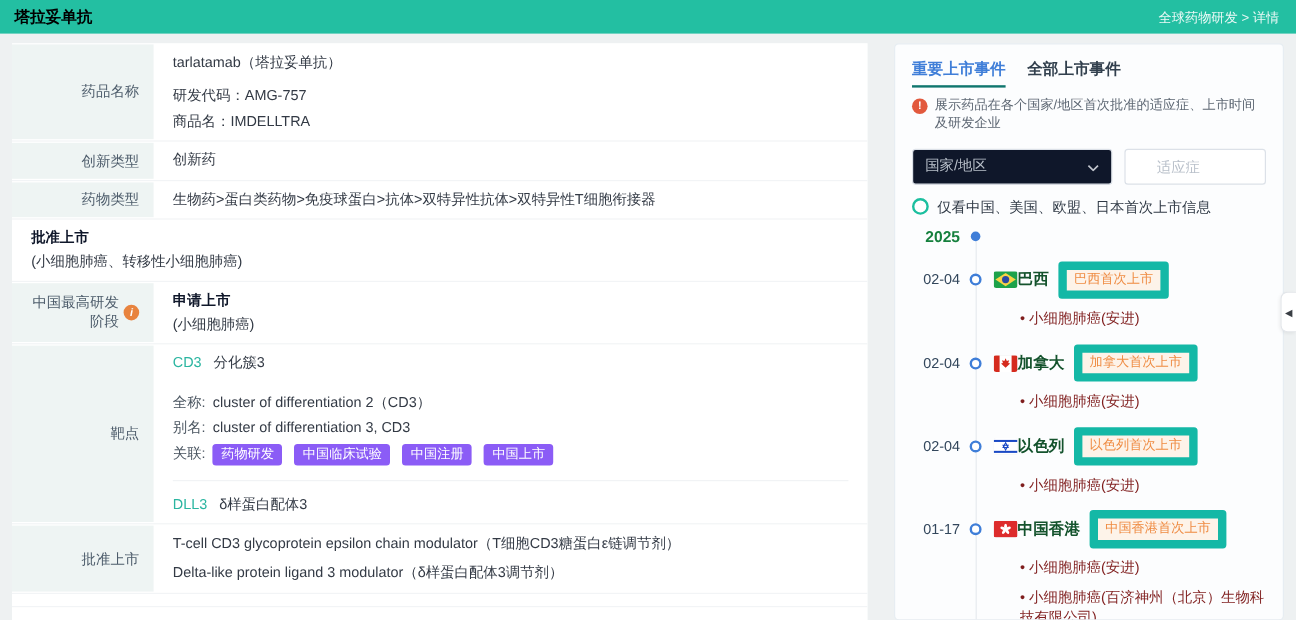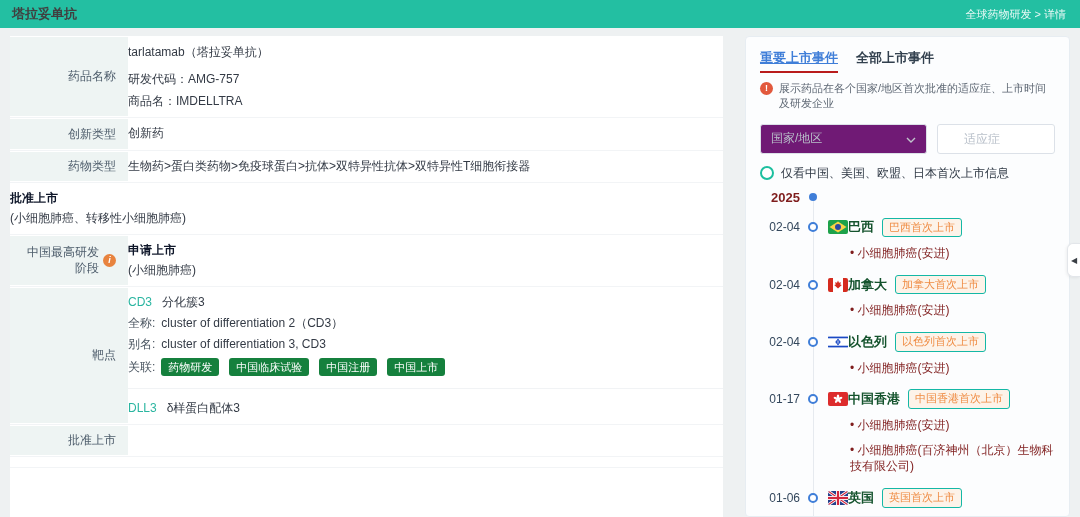--- a/index.html
+++ b/index.html
@@ -2,71 +2,71 @@
 <html><head>
 <meta charset="utf-8">
 <style>
   * { margin:0; padding:0; box-sizing:border-box; }
   html,body { width:1080px; height:517px; overflow:hidden; }
   body { font-family:"Liberation Sans","DejaVu Sans",sans-serif; font-size:12px; color:#333a45; }
   .page { position:relative; width:1080px; height:517px; background:#eef1f2; overflow:hidden; }
 
   
   .topbar { height:28px; background:#23bfa2; display:flex; align-items:center; justify-content:space-between; padding:0 14px 0 12px; }
-  .topbar-title { color:#404040; font-weight:bold; font-size:13px; }
+  .topbar-title { color:#000000; font-weight:bold; font-size:13px; }
   .topbar-breadcrumb { color:rgba(255,255,255,.9); font-size:11px; cursor:pointer; }
 
   .content { display:flex; padding:8px 10px 0 10px; gap:22px; height:489px; }
 
   
   .drug-panel { width:713px; flex:none; background:#fff; overflow:hidden; }
   .row { display:flex; align-items:stretch; border-bottom:1px solid #f2f4f6; }
   .row-label { width:118px; flex:none; background:#eef4f3; color:#4d5c6b; display:flex; align-items:center; justify-content:flex-end; text-align:right; padding:6px 12px 6px 6px; margin:1px 0; line-height:1.35; gap:4px; }
-  .row-value { flex:1; padding:5px 0; line-height:1.45; }
+  .row-value { flex:1; padding:5px 16px; line-height:1.45; }
   .line { padding:2px 0; }
   .line-primary { padding:3px 0 8px 0; }
   .stage-value { font-weight:bold; color:#0f172a; padding:2px 0; }
   .stage-note { padding:1px 0; }
   .info-dot { width:13px; height:13px; border-radius:50%; background:#e8833e; color:#fff; font-size:9px; font-weight:bold; font-style:italic; display:inline-flex; align-items:center; justify-content:center; flex:none; }
 
   .target-entry + .target-entry { border-top:1px solid #f1f3f5; margin-top:10px; padding-top:9px; }
   .target-head { padding:2px 0; }
   .target-symbol { color:#2ab5a0; margin-right:10px; cursor:pointer; }
-  .target-rows { margin-top:0; }
+  .target-rows { margin-top:12px; }
   .target-row { padding:2px 0; display:flex; gap:6px; align-items:baseline; flex-wrap:wrap; }
   .target-row-label { color:#4a5560; flex:none; }
-  .tag { background:#15803d; color:#fff; border-radius:3px; padding:2px 7px; font-size:11px; margin-right:10px; line-height:1.3; display:inline-block; cursor:pointer;text-align:right; }
+  .tag { background:#8b5cf6; color:#fff; border-radius:3px; padding:2px 7px; font-size:11px; margin-right:10px; line-height:1.3; display:inline-block; cursor:pointer;text-align:right; }
   .moa-line { padding:3px 0; }
 
   
   .events-card { width:325px; flex:none; background:#fcfdfe; border:1px solid #e7edf2; border-radius:4px; padding:12px 14px 0 14px; overflow:hidden; }
   .tabs { display:flex; gap:18px; margin-bottom:8px; }
   .tab { font-size:13px; font-weight:bold; color:#32404e; cursor:pointer; padding-bottom:4px; }
-  .tab.active { color:#3f7ed8; border-bottom:2px solid #b91c1c;text-decoration:underline; }
+  .tab.active { color:#3f7ed8; border-bottom:2px solid #0f766e; }
   .note { display:flex; gap:6px; align-items:flex-start; font-size:11px; color:#5d6773; margin:6px 0 12px 0; line-height:1.4; }
   .note-icon { width:13px; height:13px; border-radius:50%; background:#e2593d; color:#fff; font-size:9px; font-weight:bold; display:flex; align-items:center; justify-content:center; flex:none; margin-top:1px; }
   .filters { display:flex; gap:10px; margin-bottom:11px; }
-  .select { width:186px; height:30px; border:1px solid #dce1e8; border-radius:3px; background:#701a75; display:flex; align-items:center; justify-content:space-between; padding:0 10px; color:#b9c0ca; cursor:pointer; }
+  .select { width:186px; height:30px; border:1px solid #dce1e8; border-radius:3px; background:#0f172a; display:flex; align-items:center; justify-content:space-between; padding:0 10px; color:#b9c0ca; cursor:pointer; }
   .text-input { width:118px; height:30px; border:1px solid #dce1e8; border-radius:3px; padding:0 26px; font-size:12px; color:#333; font-family:inherit; background:#fff; }
   .text-input::placeholder { color:#b9c0ca; }
-  .radio-line { display:flex; align-items:center; gap:7px; color:#303a46; cursor:pointer; margin-bottom:2px; }
+  .radio-line { display:flex; gap:7px; color:#303a46; cursor:pointer; margin-bottom:2px; }
   .radio-ring { width:14px; height:14px; border:2px solid #1cbf9f; border-radius:50%; background:#fff; flex:none; }
 
   .timeline { position:relative; margin-top:8px; }
   .timeline::before { content:""; position:absolute; left:53px; top:8px; bottom:4px; width:1px; background:#e6eaef; }
   .tl-year { display:flex; align-items:center; margin-top:8px; position:relative; }
-  .tl-year-text { width:40px; text-align:right; color:#7f1d1d; font-weight:bold; font-size:13px; }
+  .tl-year-text { width:40px; text-align:right; color:#15803d; font-weight:bold; font-size:13px; }
   .tl-year-dot { width:8px; height:8px; border-radius:50%; background:#3f7ed8; margin-left:9px; position:relative; z-index:1; }
   .tl-head { display:flex; align-items:center; margin-top:13px; position:relative; }
   .tl-date { width:40px; text-align:right; font-size:12px; color:#33475c; flex:none; }
   .tl-ring { width:10px; height:10px; border:2px solid #3f7ed8; border-radius:50%; background:#fff; margin-left:8px; flex:none; position:relative; z-index:1; }
   .flag { width:20px; height:14px; border-radius:2px; overflow:hidden; margin-left:10px; flex:none; box-shadow:inset 0 0 0 1px rgba(0,0,0,.08); }
   .flag svg { display:block; }
   .tl-country { margin-left:0; font-size:13px; font-weight:bold; color:#14532d; }
-  .tl-badge { margin-left:8px; font-size:11px; color:#ef8b42; background:#fdf3e9; border:1px solid #14b8a6; border-radius:3px; padding:1px 6px; line-height:1.4; }
+  .tl-badge { margin-left:8px; font-size:11px; color:#ef8b42; background:#fdf3e9; border:7px solid #14b8a6; border-radius:3px; padding:1px 6px; line-height:1.4; }
   .tl-item { margin:8px 0 0 90px; font-size:12px; color:#7f1d1d; line-height:1.4; }
 
   .drawer-handle { position:absolute; right:0; top:243px; width:13px; height:34px; background:#fff; border:1px solid #e3e6ea; border-right:none; border-radius:6px 0 0 6px; display:flex; align-items:center; justify-content:center; font-size:8px; color:#3a3f45; cursor:pointer; box-shadow:-1px 1px 3px rgba(0,0,0,.06); }
 </style>
 </head>
 <body>
 
 <div class="page">
 
   <header class="topbar">
@@ -140,20 +140,24 @@
               </div>
             </div>
             <div class="target-entry">
               <div class="target-head"><span class="target-symbol">DLL3</span><span>δ样蛋白配体3</span></div>
             </div>
           </div>
       </div>
 
       <div class="row">
         <div class="row-label">批准上市</div>
+        <div class="row-value" id="moa-list">
+            <div class="moa-line">T-cell CD3 glycoprotein epsilon chain modulator（T细胞CD3糖蛋白ε链调节剂）</div>
+            <div class="moa-line">Delta-like protein ligand 3 modulator（δ样蛋白配体3调节剂）</div>
+          </div>
       </div>
 
       <div class="row">
 
         <div class="row-value" id="indication-list"></div>
       </div>
 
     </section>
 
     <aside class="events-card">

